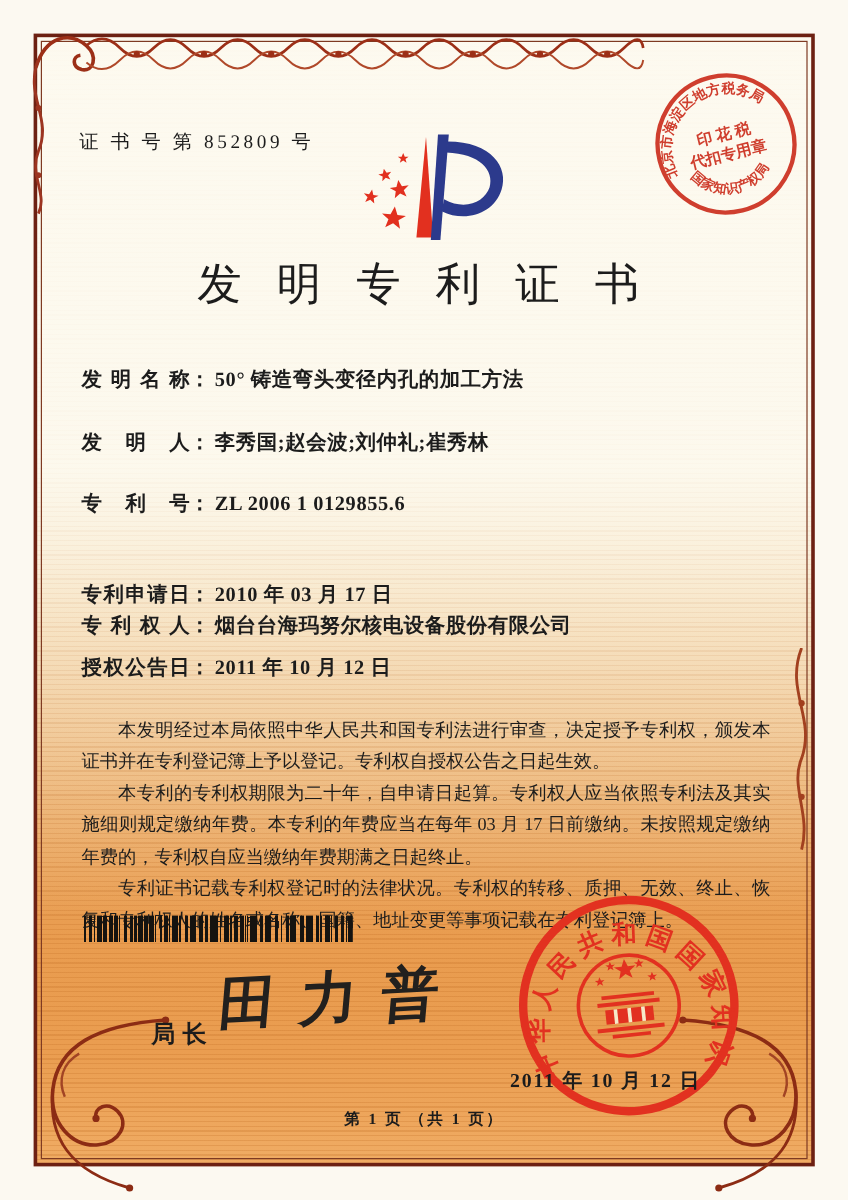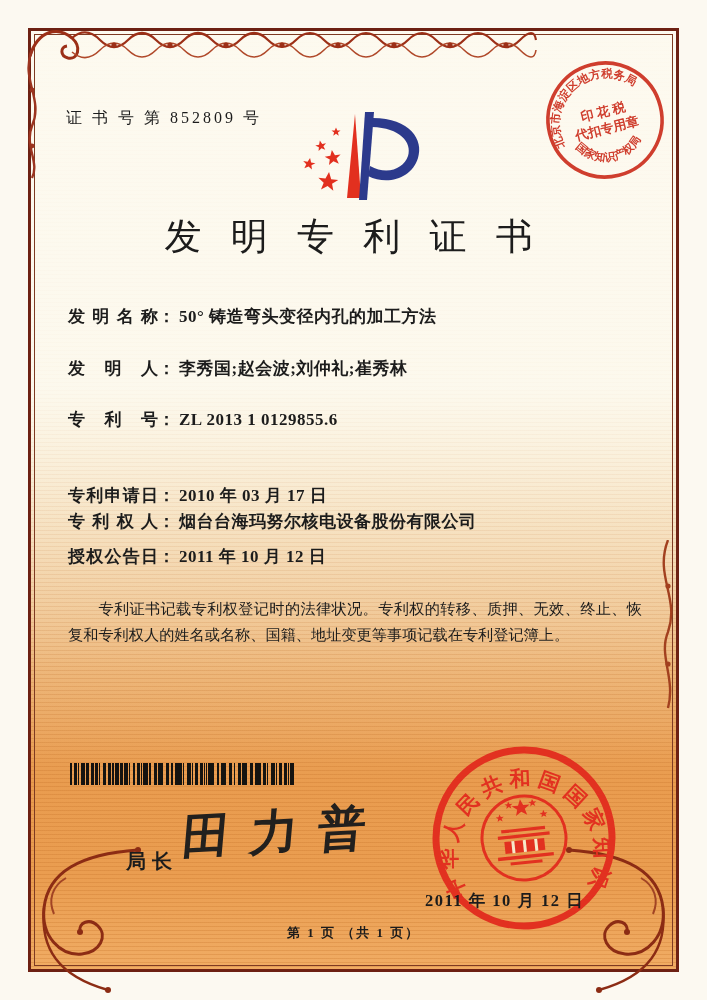--- a/index.html
+++ b/index.html
@@ -127,33 +127,35 @@
 
 <div class="abs title">发 明 专 利 证 书</div>
 
 <div class="abs field" style="top:305px">
   <span class="flabel">发明名称</span><span class="fcolon">：</span><span class="fval">50° 铸造弯头变径内孔的加工方法</span>
 </div>
 <div class="abs field" style="top:357px">
   <span class="flabel">发明人</span><span class="fcolon">：</span><span class="fval">李秀国;赵会波;刘仲礼;崔秀林</span>
 </div>
 <div class="abs field" style="top:408px">
-  <span class="flabel">专利号</span><span class="fcolon">：</span><span class="fval">ZL 2013 1 0129855.6</span>
+  <span class="flabel">专利号</span><span class="fcolon">：</span><span class="fval">ZL 2006 1 0129855.6</span>
 </div>
 <div class="abs field" style="top:484px">
   <span class="flabel">专利申请日</span><span class="fcolon">：</span><span class="fval">2010 年 03 月 17 日</span>
 </div>
 <div class="abs field" style="top:510px">
   <span class="flabel">专利权人</span><span class="fcolon">：</span><span class="fval">烟台台海玛努尔核电设备股份有限公司</span>
 </div>
 <div class="abs field" style="top:545px">
   <span class="flabel">授权公告日</span><span class="fcolon">：</span><span class="fval">2011 年 10 月 12 日</span>
 </div>
 
 <div class="abs bodytext">
+  <p>本发明经过本局依照中华人民共和国专利法进行审查，决定授予专利权，颁发本证书并在专利登记簿上予以登记。专利权自授权公告之日起生效。</p>
+  <p>本专利的专利权期限为二十年，自申请日起算。专利权人应当依照专利法及其实施细则规定缴纳年费。本专利的年费应当在每年 03 月 17 日前缴纳。未按照规定缴纳年费的，专利权自应当缴纳年费期满之日起终止。</p>
   <p>专利证书记载专利权登记时的法律状况。专利权的转移、质押、无效、终止、恢复和专利权人的姓名或名称、国籍、地址变更等事项记载在专利登记簿上。</p>
 </div>
 
 <div class="abs barcode"></div>
 
 <div class="abs sig-title">局长</div>
 <div class="abs signature">田力普</div>
 
 <svg class="abs seal-big" viewBox="0 0 192 192">
   <circle cx="96" cy="96" r="88" fill="none" stroke="#e23120" stroke-width="7"></circle>

